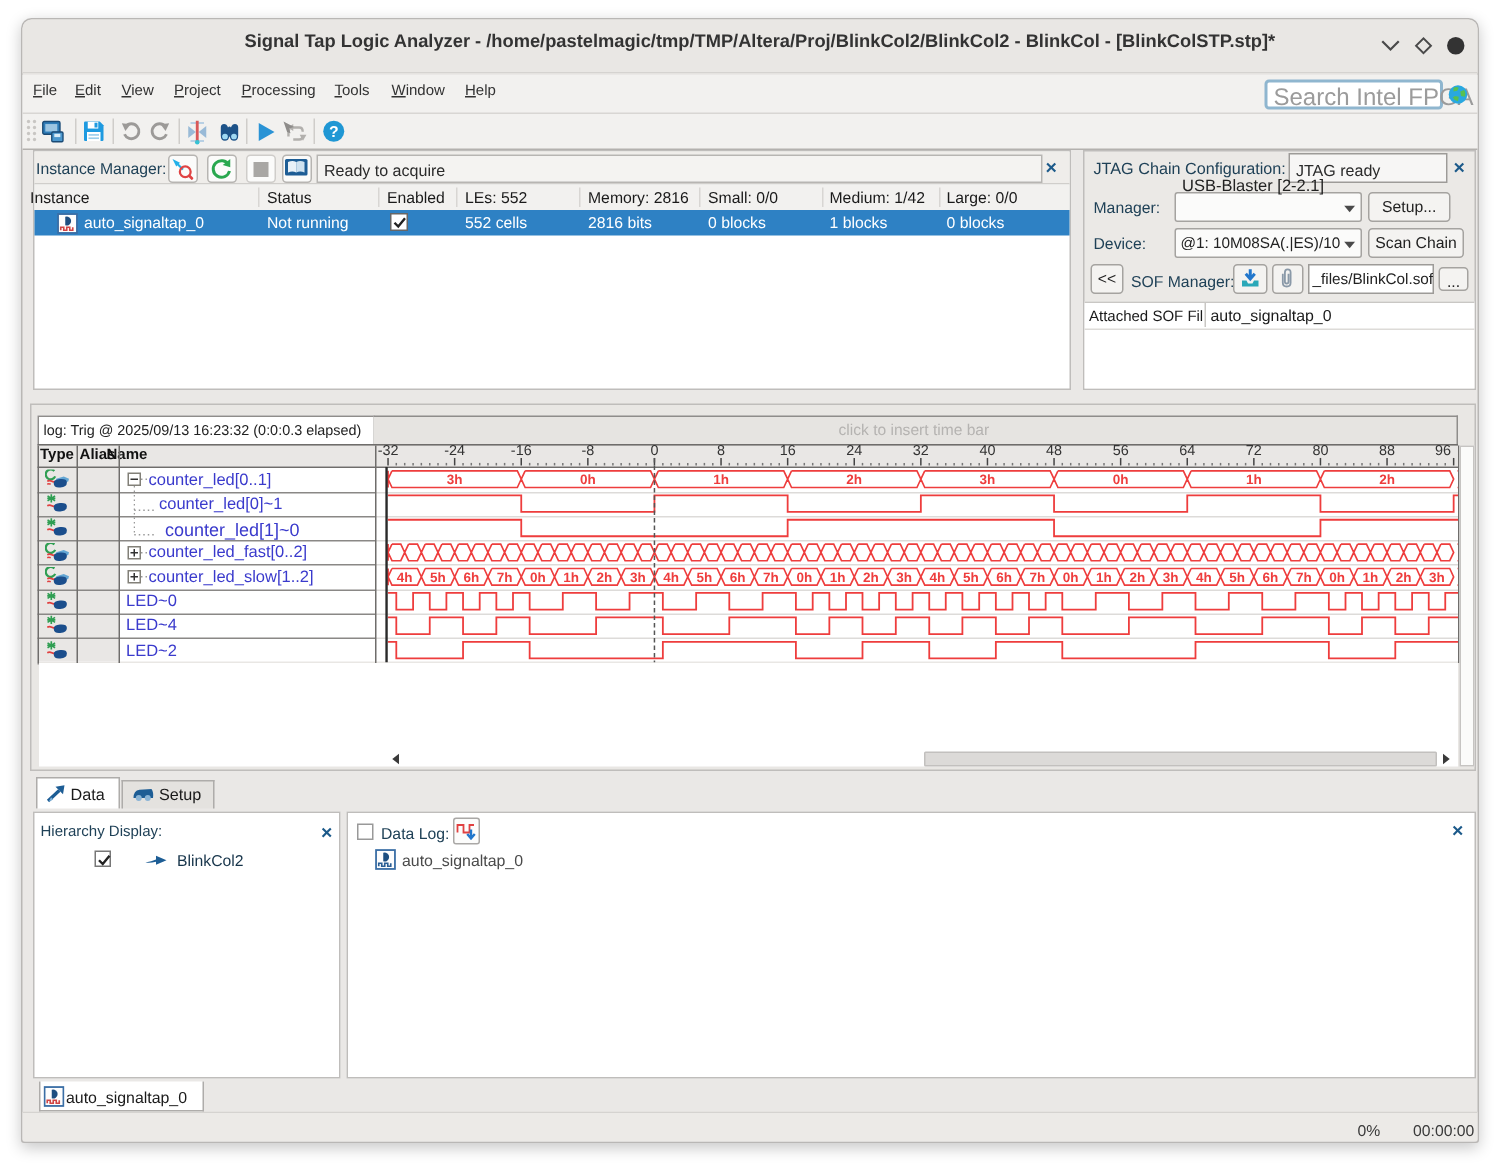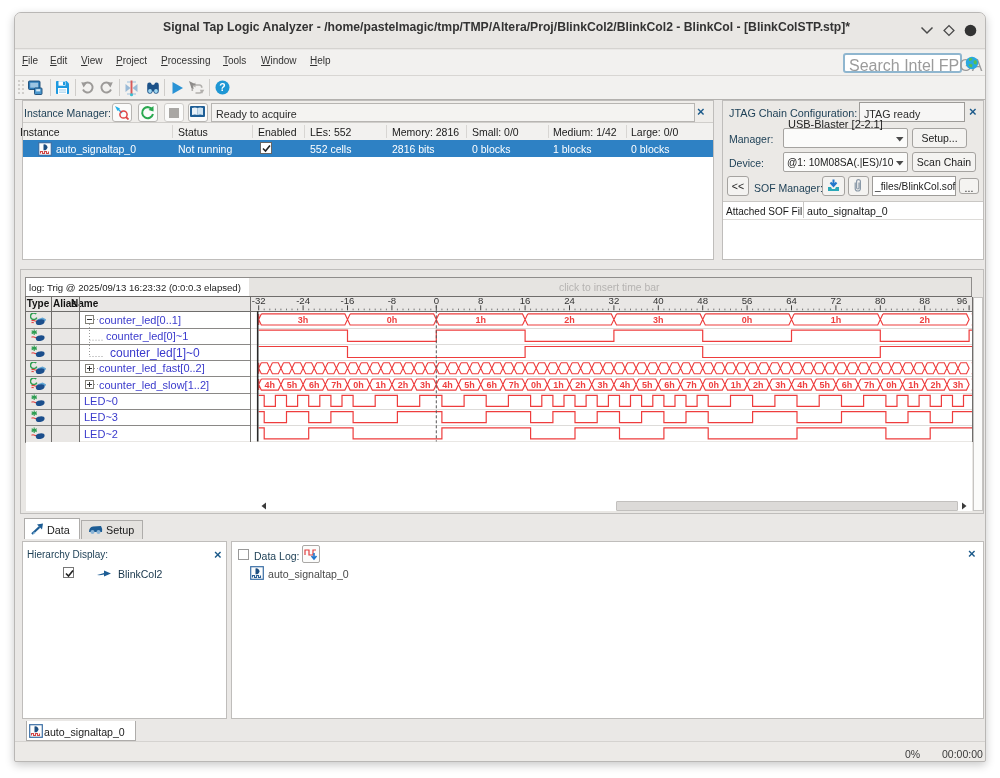--- a/index.html
+++ b/index.html
@@ -292,21 +292,21 @@
 <div class="abs" style="left:110px;top:346.1px;font-size:12px;color:#3a3acc;white-space:nowrap">counter_led[1]~0</div>
 <div class="abs" style="left:85.0px;top:363.9px;width:9px;height:9px;background:#fff;border:1px solid #828078"></div>
 <div class="abs" style="left:87.0px;top:367.9px;width:5px;height:1px;background:#333"></div>
 <div class="abs" style="left:89.0px;top:365.9px;width:1px;height:5px;background:#333"></div>
 <div class="abs" style="left:99px;top:362.3px;font-size:11px;color:#3a3acc;white-space:nowrap">counter_led_fast[0..2]</div>
 <div class="abs" style="left:85.0px;top:380.2px;width:9px;height:9px;background:#fff;border:1px solid #828078"></div>
 <div class="abs" style="left:87.0px;top:384.2px;width:5px;height:1px;background:#333"></div>
 <div class="abs" style="left:89.0px;top:382.2px;width:1px;height:5px;background:#333"></div>
 <div class="abs" style="left:99px;top:378.6px;font-size:11px;color:#3a3acc;white-space:nowrap">counter_led_slow[1..2]</div>
 <div class="abs" style="left:84px;top:394.9px;font-size:11px;color:#3a3acc;white-space:nowrap">LED~0</div>
-<div class="abs" style="left:84px;top:411.2px;font-size:11px;color:#3a3acc;white-space:nowrap">LED~3</div>
+<div class="abs" style="left:84px;top:411.2px;font-size:11px;color:#3a3acc;white-space:nowrap">LED~4</div>
 <div class="abs" style="left:84px;top:427.5px;font-size:11px;color:#3a3acc;white-space:nowrap">LED~2</div>
 <svg class="abs" style="left:89px;top:324.3px" width="18" height="40" viewBox="0 0 18 40">
     <path d="M0.5 0 V32.5 M0.5 16.2 H14 M0.5 32.5 H14" fill="none" stroke="#999" stroke-width="1" stroke-dasharray="1,2"></path>
   </svg>
 <svg class="abs" style="left:94px;top:318.3px" width="6" height="3">
     <path d="M0 1.5 H6" stroke="#999" stroke-dasharray="1,2"></path>
   </svg>
 <svg class="abs" style="left:94px;top:367.1px" width="6" height="3">
     <path d="M0 1.5 H6" stroke="#999" stroke-dasharray="1,2"></path>
   </svg>

